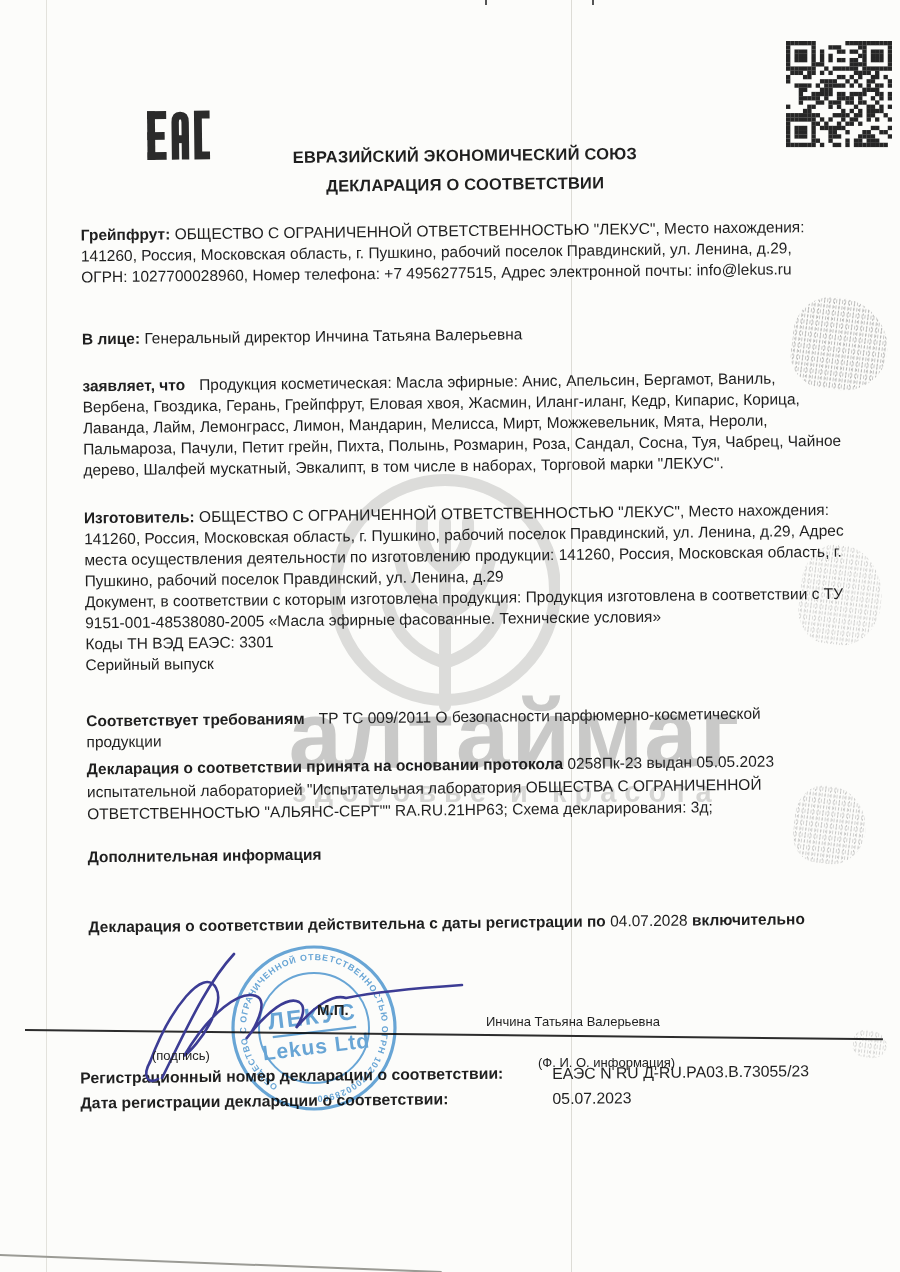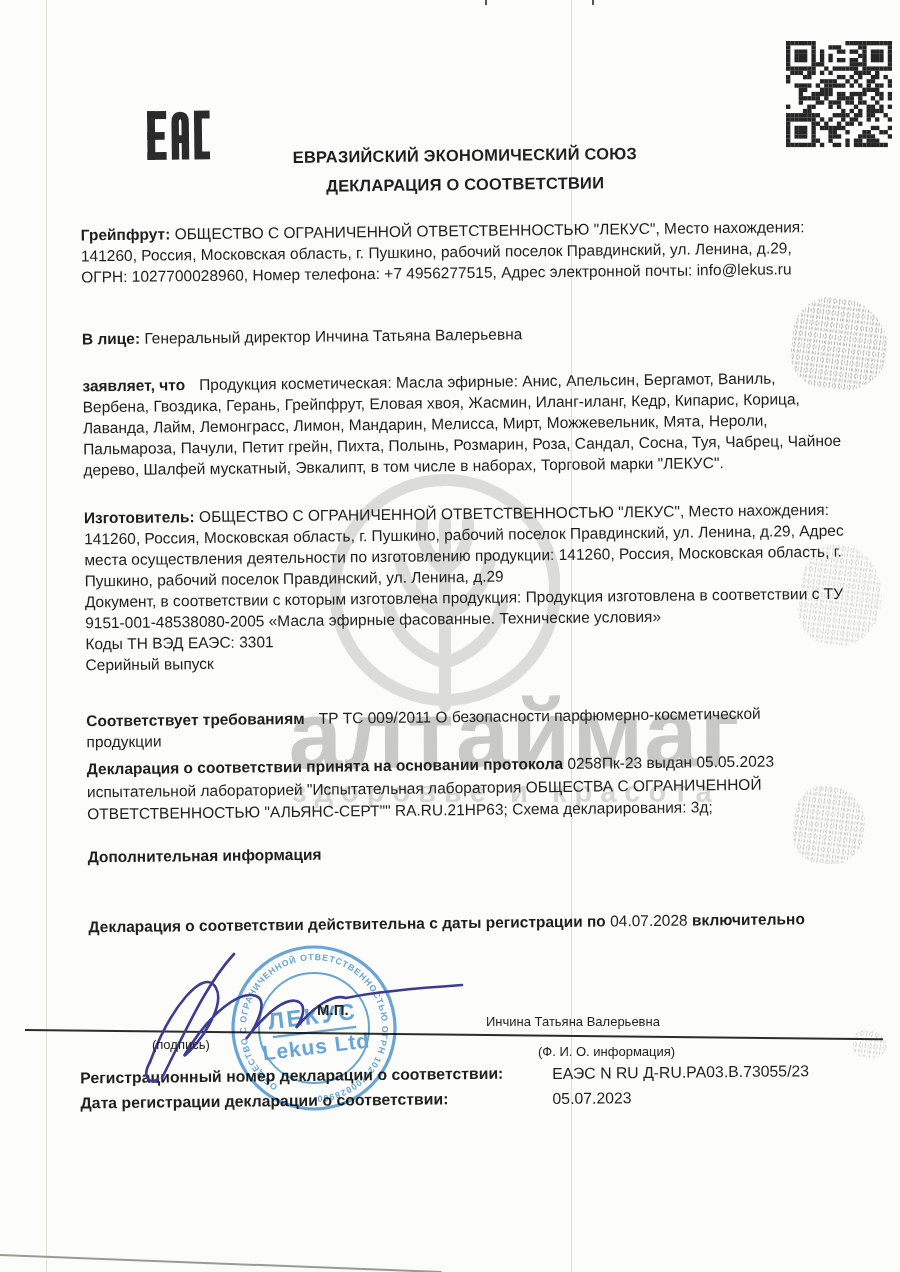--- a/index.html
+++ b/index.html
@@ -51,21 +51,21 @@
   .lbl-gap{display:inline-block;width:14px;}
   .reg{left:-10px;top:958px;width:800px;font-size:15.8px;}
   .reg-row{position:relative;height:25px;}
   .reg-val{position:absolute;left:472px;top:1px;font-weight:400;white-space:nowrap;}
   
   .sig-line{position:absolute;left:25px;top:1029px;width:858px;height:2px;background:#2c2c2c;
             transform:rotate(0.62deg);transform-origin:0 0;}
   .stamp{position:absolute;left:226px;top:940px;opacity:.85;mix-blend-mode:multiply;}
   .signature{position:absolute;left:118px;top:938px;}
   .mp{position:absolute;left:317px;top:1001px;font-weight:700;font-size:15px;text-align:center;}
-  .cap{position:absolute;font-size:13px;color:#222;}
+  .cap{position:absolute;font-size:13px;color:#222;margin-top:11px;}
   .sign-cap{left:152px;top:1037px;}
   .fio{position:absolute;left:486px;top:1014px;font-size:13px;}
   .fio-cap{left:538px;top:1044px;}
 </style>
 </head>
 <body>
 
 <div class="page">
 
   <div class="vline vline-left"></div>

